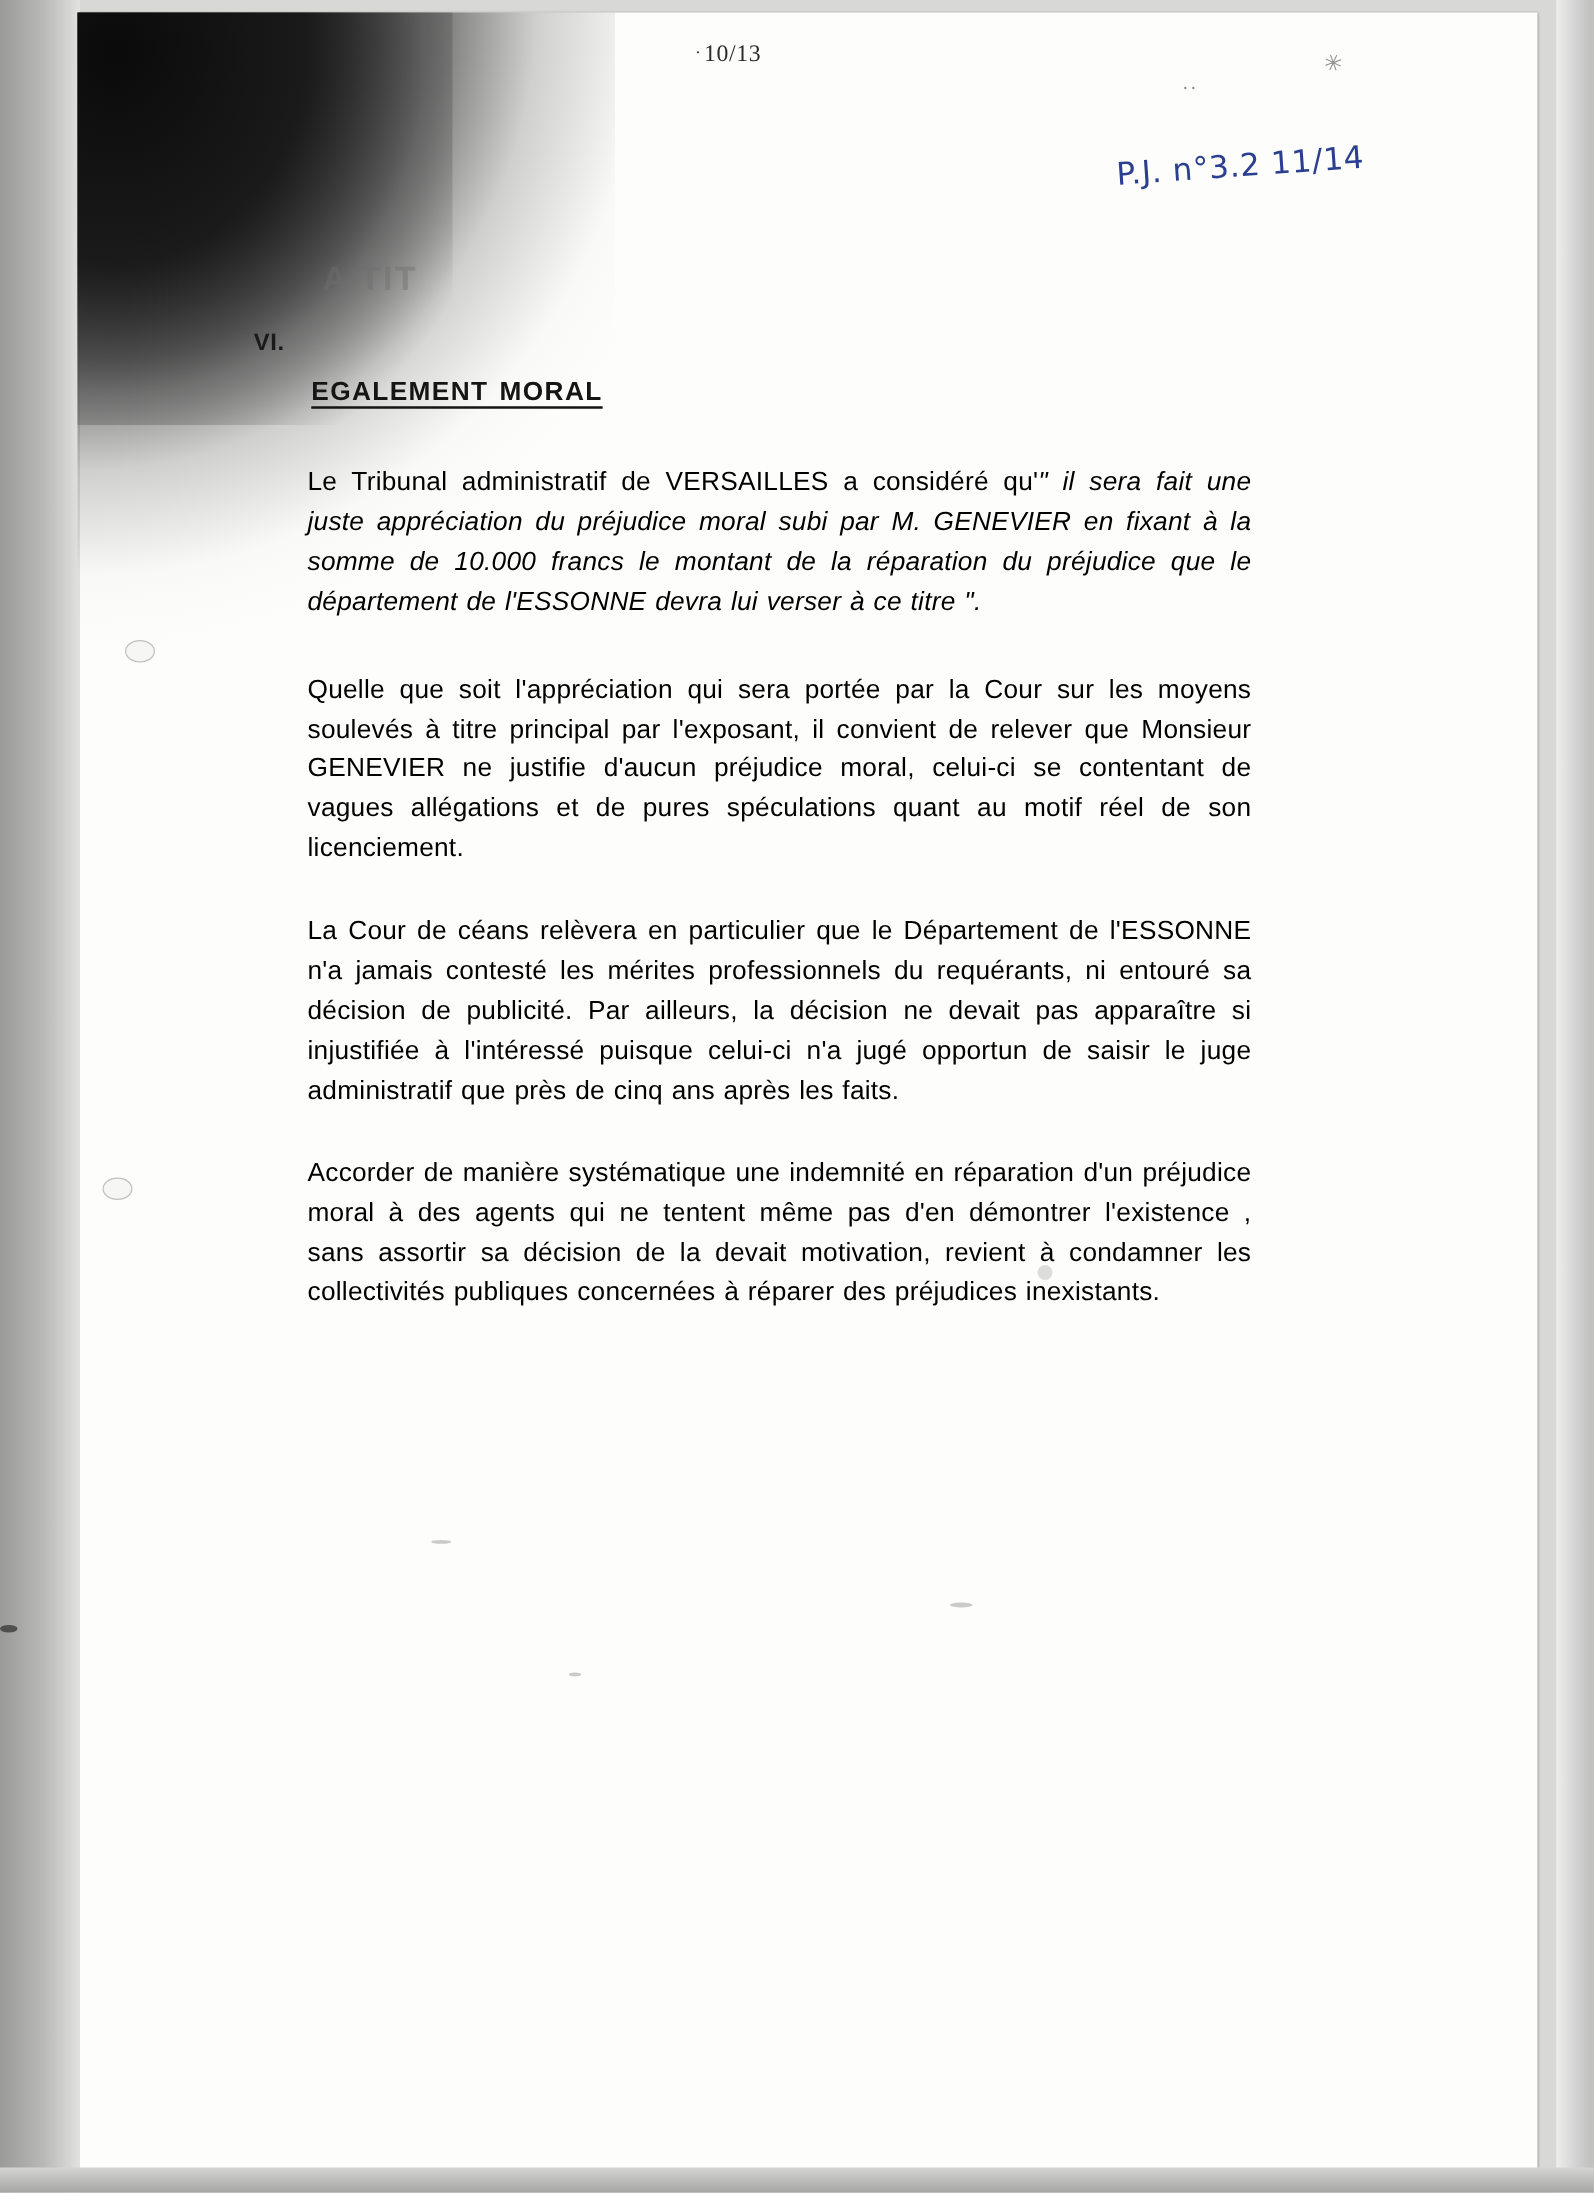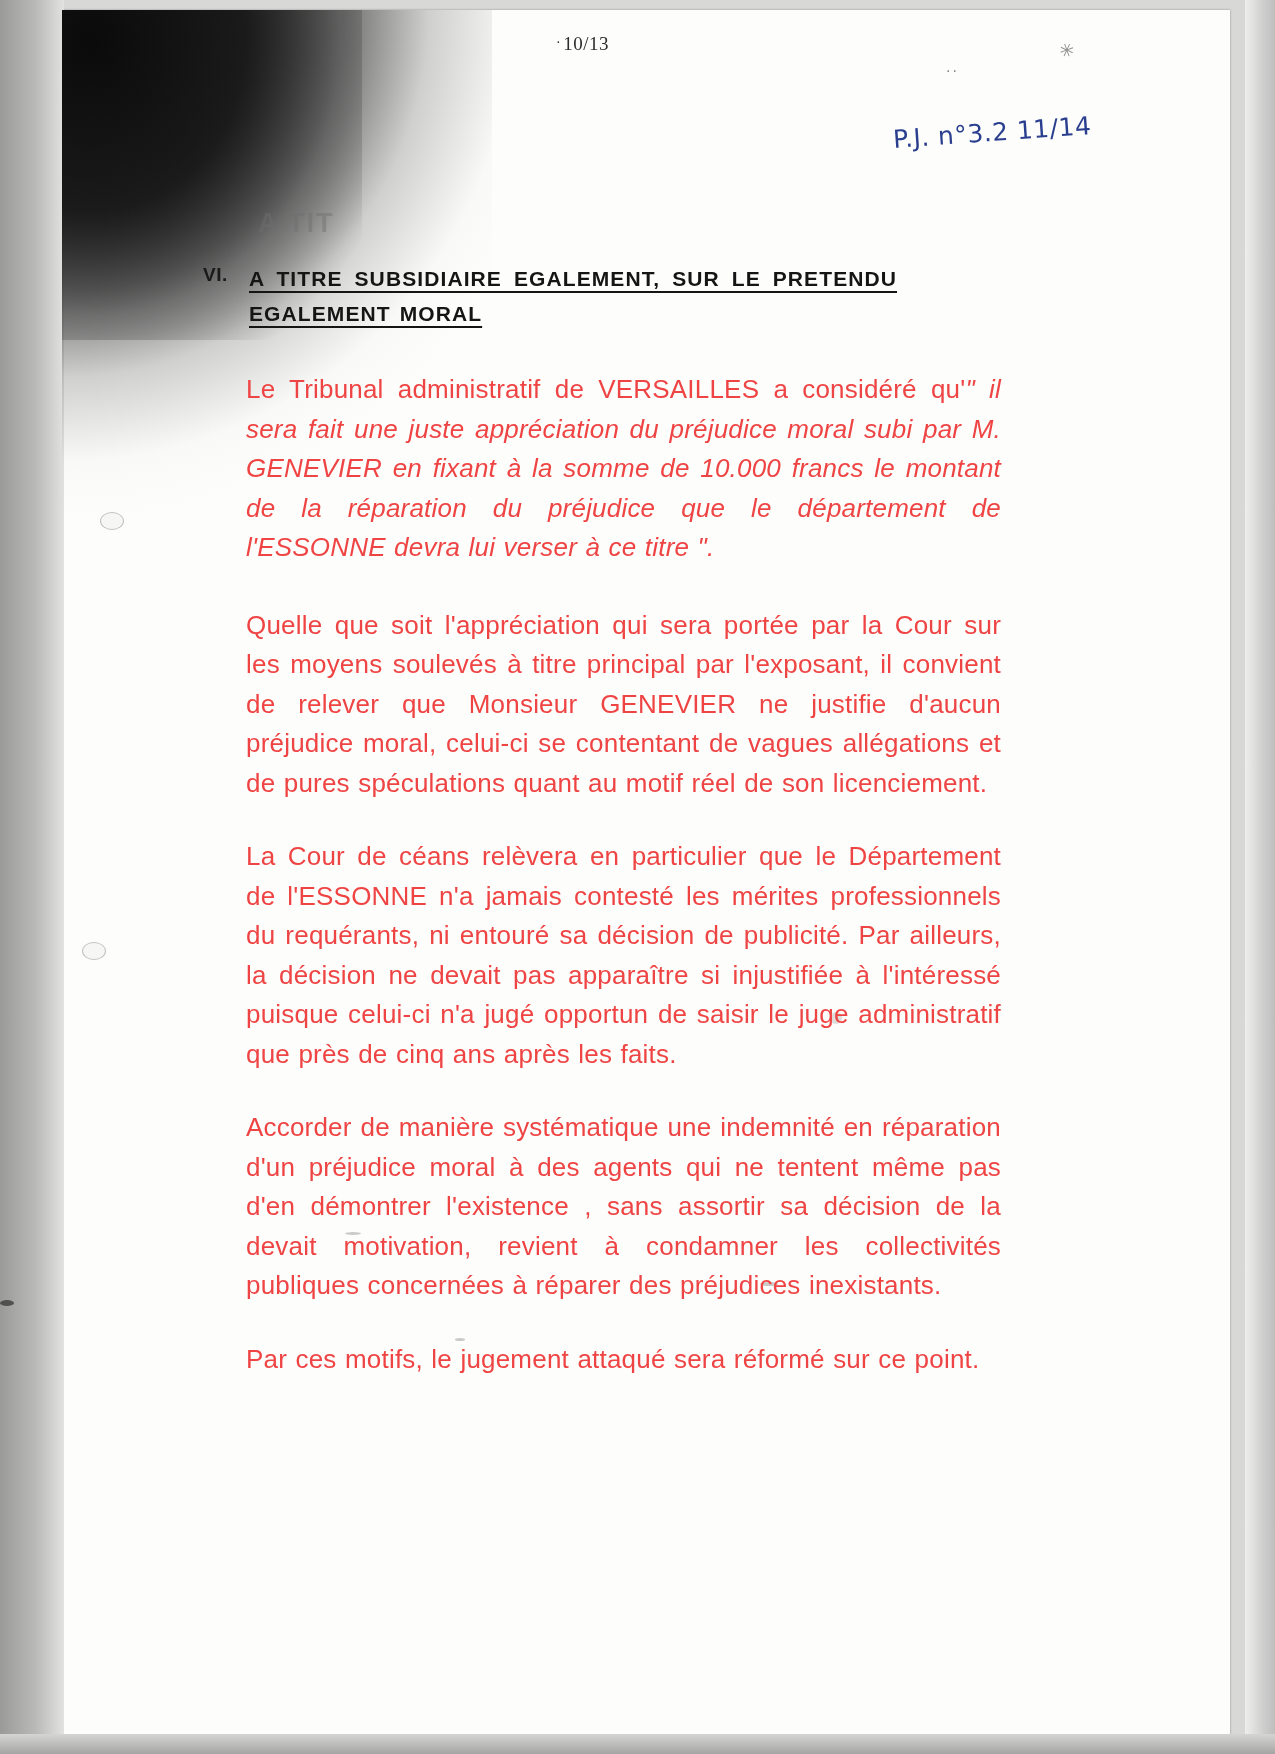--- a/index.html
+++ b/index.html
@@ -161,23 +161,23 @@
   .heading-text .l2 { word-spacing: 2px; }
 
   .body {
     position: absolute;
     left: 246px;
     top: 370px;
     width: 755px;
   }
   p.para {
     margin: 0 0 34px 0;
-    font-size: 26px;
+    font-size: 21px;
     line-height: 1.52;
-    color: #ef4444;
+    color: #000000;
     text-align: justify;
     letter-spacing: 0.2px;
     word-spacing: 1px;
   }
   p.para.quote {
     margin-bottom: 38px;
   }
   .quote em {
     font-style: italic;
   }
@@ -237,26 +237,25 @@
   <div class="faint-dots">..</div>
   <div class="faint-mark">✳</div>
 
   <div class="handwritten">P.J. n°3.2  11/14</div>
 
   <div class="ghost-text">A TIT</div>
 
   <div class="heading-row">
     <div class="heading-num">VI.</div>
     <div class="heading-text">
-      <span>A  TITRE  SUBSIDIAIRE  EGALEMENT,  SUR  LE  PRETENDU</span><br>
+      <br>
       <span class="l2">EGALEMENT MORAL</span>
     </div>
   </div>
 
   <div class="body">
     <p class="para quote"><span>Le Tribunal administratif de VERSAILLES a considéré qu'</span><em>" il sera fait une juste appréciation du préjudice moral subi par M. GENEVIER en fixant à la somme de 10.000 francs le montant de la réparation du préjudice que le département de l'ESSONNE devra lui verser à ce titre ".</em></p>
     <p class="para">Quelle que soit l'appréciation qui sera portée par la Cour sur les moyens soulevés à titre principal par l'exposant, il convient de relever que Monsieur GENEVIER ne justifie d'aucun préjudice moral, celui-ci se contentant de vagues allégations et de pures spéculations quant au motif réel de son licenciement.</p>
     <p class="para">La Cour de céans relèvera en particulier que le Département de l'ESSONNE n'a jamais contesté les mérites professionnels du requérants, ni entouré sa décision de publicité. Par ailleurs, la décision ne devait pas apparaître si injustifiée à l'intéressé puisque celui-ci n'a jugé opportun de saisir le juge administratif que près de cinq ans après les faits.</p>
     <p class="para">Accorder de manière systématique une indemnité en réparation d'un préjudice moral à des agents qui ne tentent même pas d'en démontrer l'existence , sans assortir sa décision de la devait motivation, revient à condamner les collectivités publiques concernées à réparer des préjudices inexistants.</p>
-    <p class="para last">Par ces motifs, le jugement attaqué sera réformé sur ce point.</p>
   </div>
 
 </div>
 
 </body></html>

